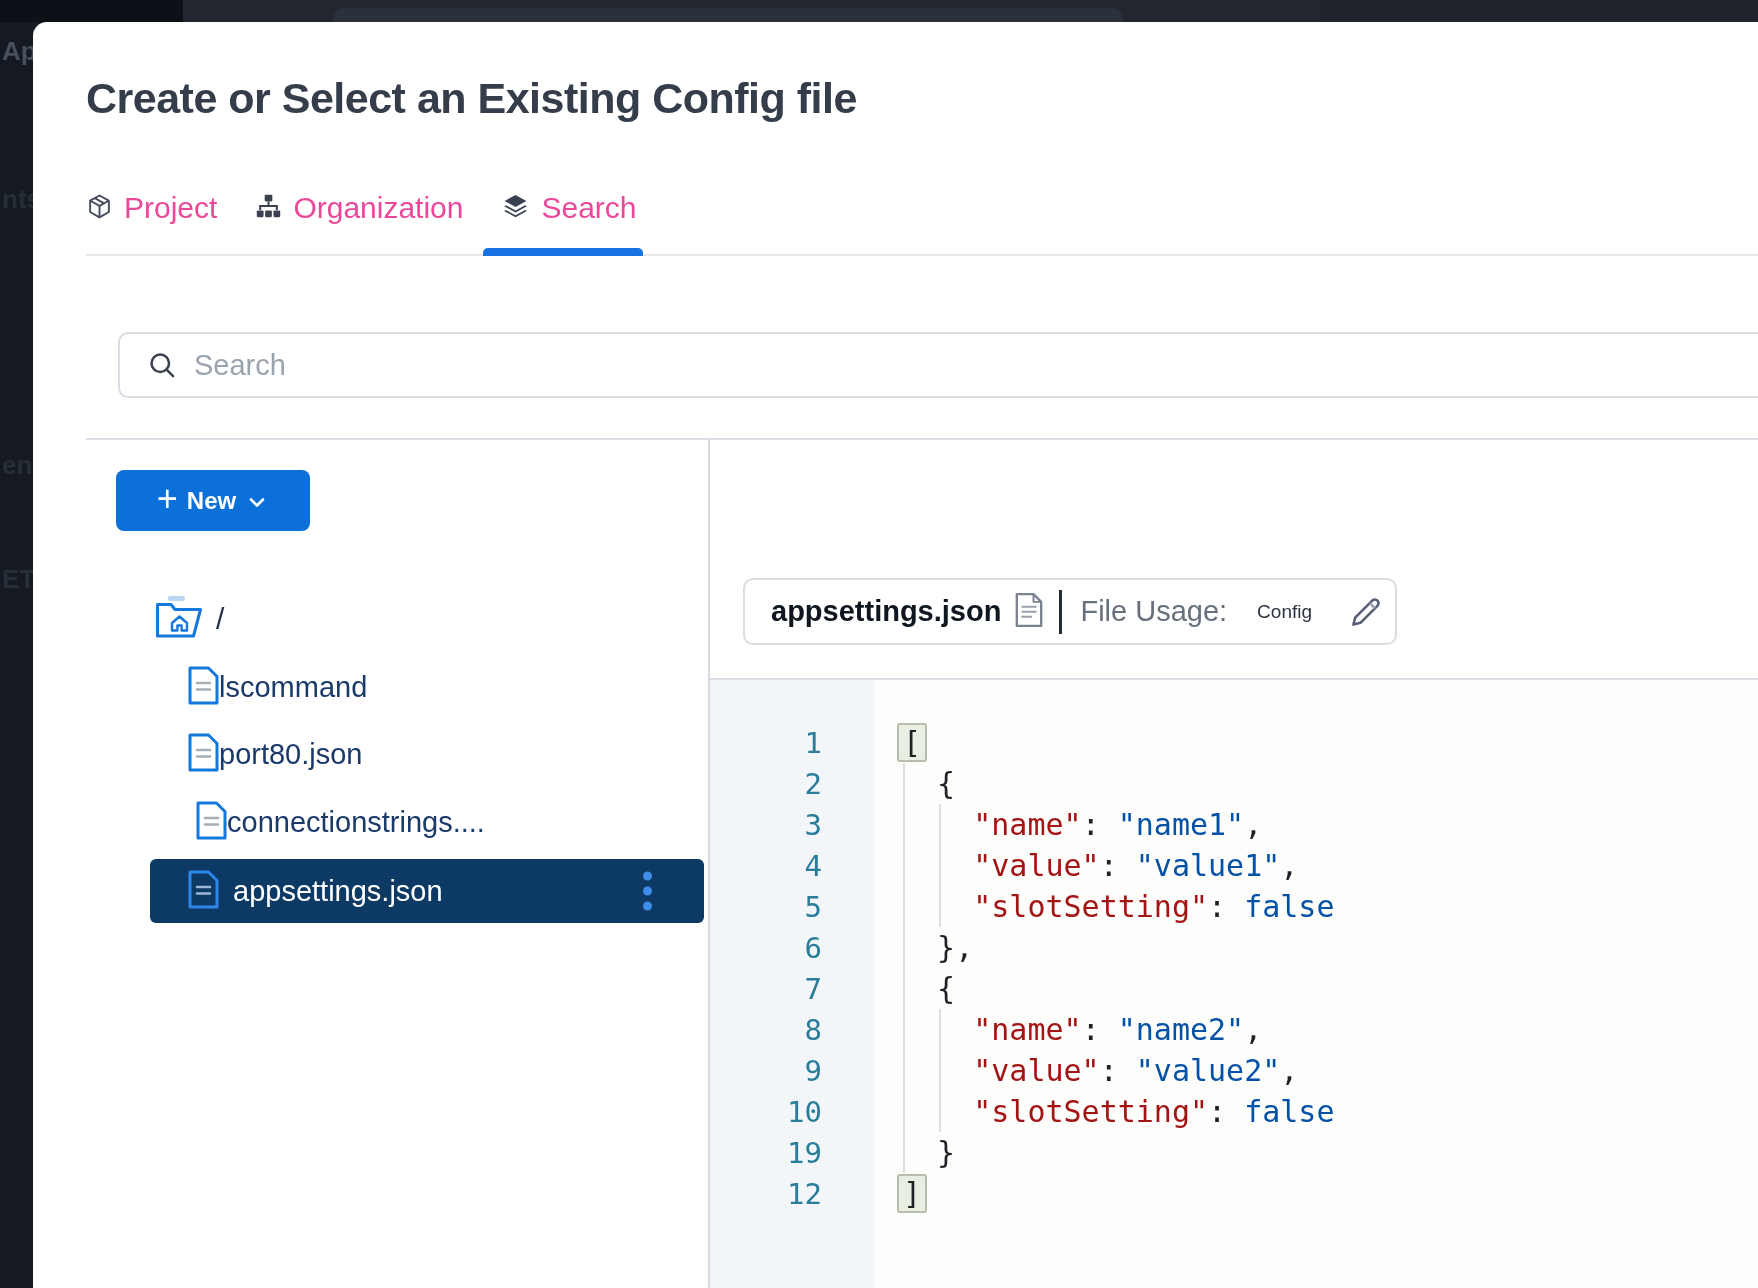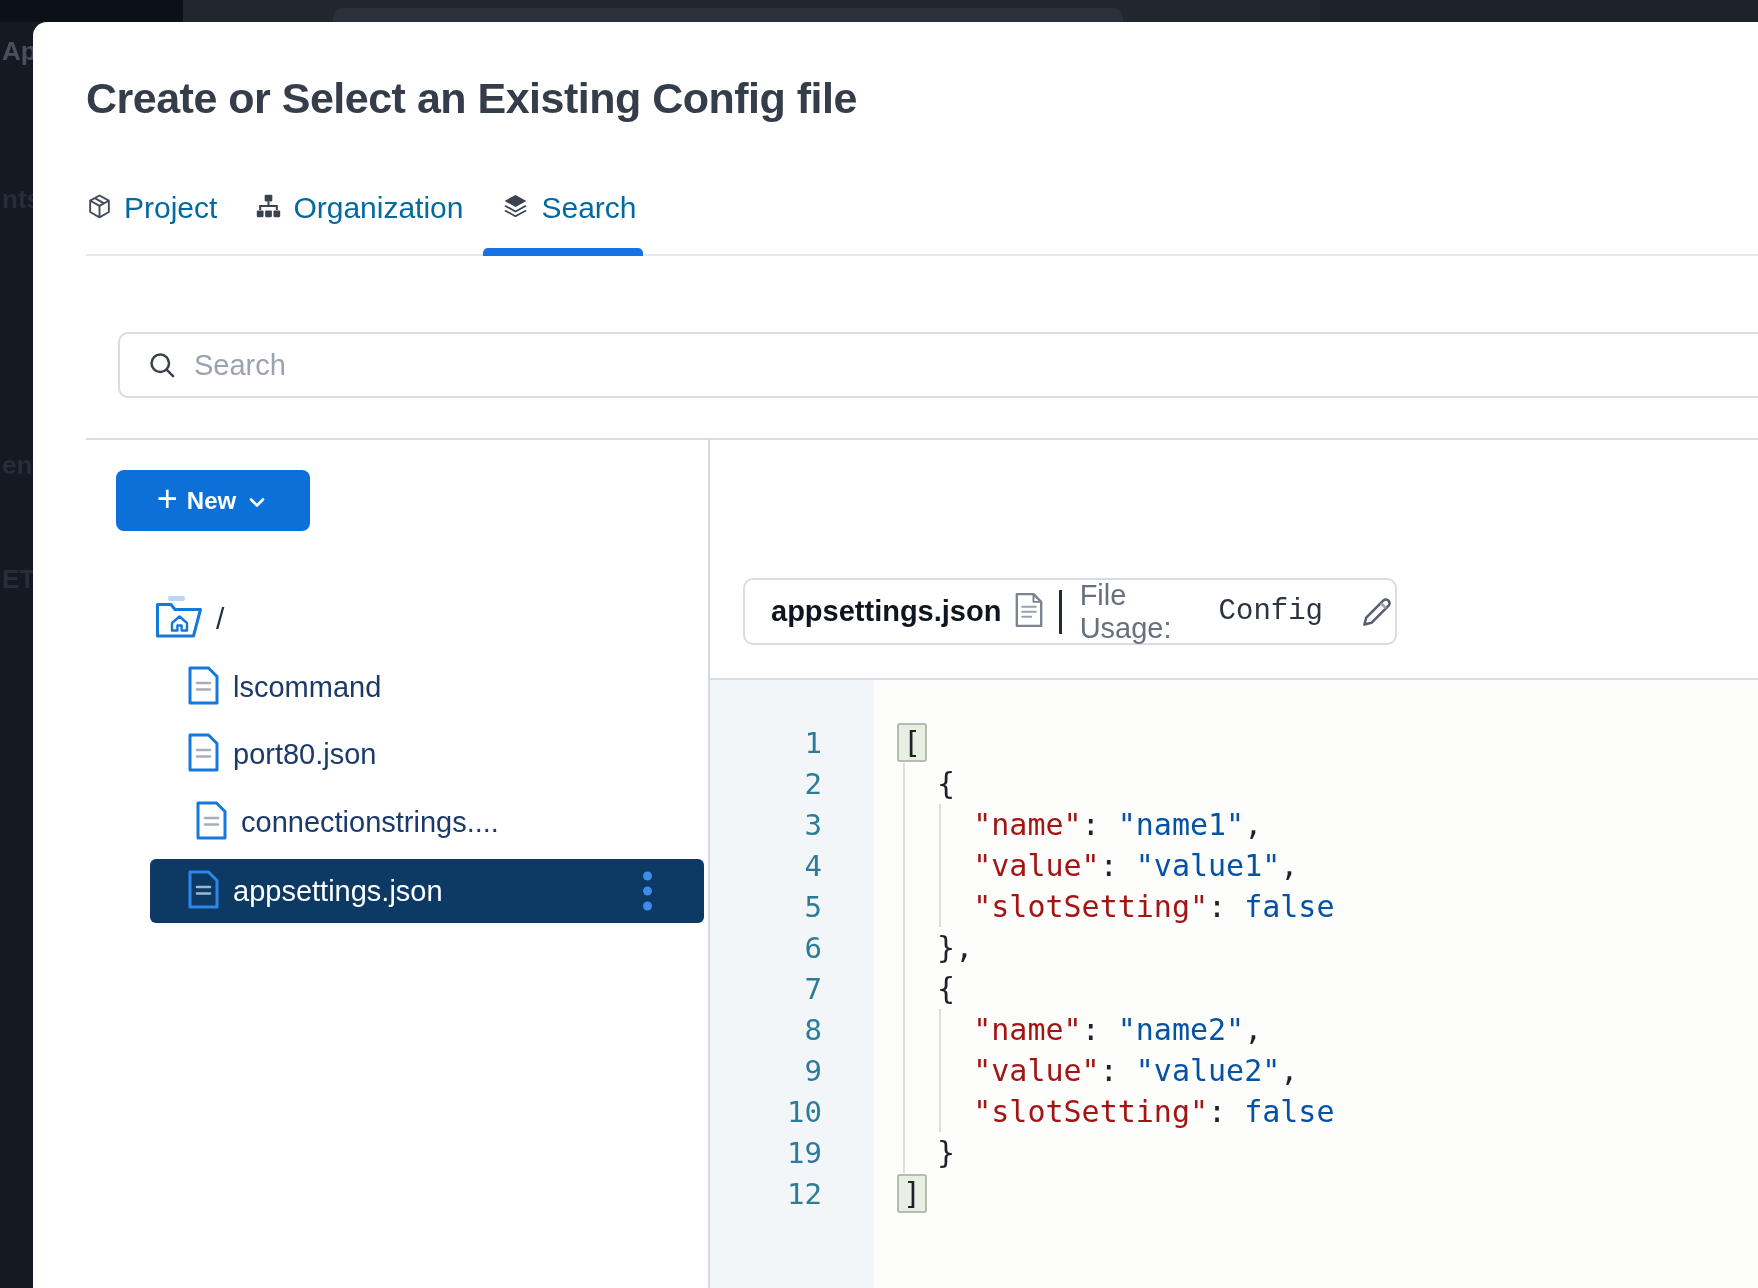--- a/index.html
+++ b/index.html
@@ -21,21 +21,21 @@
   
   .modal{position:absolute;left:33px;top:22px;width:1725px;height:1266px;background:#ffffff;
          border-radius:14px 0 0 0;}
   
 
   .dialog-title{position:absolute;left:53px;top:52px;font-size:43px;font-weight:700;
                 color:#353d4a;letter-spacing:-0.5px;}
 
   .tabs{position:absolute;left:53px;top:158px;height:56px;display:flex;gap:38px;align-items:center;}
   .tab{display:flex;align-items:center;gap:11px;cursor:pointer;}
-  .tab .tab-label{font-size:30px;font-weight:500;color:#0369a1;}
+  .tab .tab-label{font-size:30px;font-weight:500;color:#ec4899;}
   .tabs-border{position:absolute;left:53px;top:232px;width:1672px;height:2px;background:#e6e8ed;}
   .tabs-underline{position:absolute;left:450px;top:226px;width:160px;height:8px;background:#1673e1;
                   border-radius:5px 5px 0 0;}
 
   .searchbox{position:absolute;left:85px;top:310px;width:1650px;height:66px;border:2px solid #d9dce3;
              border-radius:10px;display:flex;align-items:center;background:#fff;box-sizing:border-box;}
   .searchbox svg{margin-left:27px;flex:0 0 auto;}
   .searchbox input{border:none;outline:none;margin-left:15px;font-size:29px;color:#222;width:1200px;
                    font-family:"Liberation Sans",sans-serif;background:transparent;}
   .searchbox input::placeholder{color:#9aa3ae;}
@@ -46,41 +46,41 @@
   
   .btn-new{position:absolute;left:83px;top:448px;width:194px;height:61px;background:#0c70d9;border:none;
            border-radius:8px;color:#fff;display:flex;align-items:center;justify-content:center;gap:9px;
            cursor:pointer;font-family:"Liberation Sans",sans-serif;}
   .btn-new .plus{font-size:36px;font-weight:400;line-height:1;margin-top:-3px;}
   .btn-new .lbl{font-size:24px;font-weight:700;}
 
   .tree-row{position:absolute;display:flex;align-items:center;}
   .row-root{left:122px;top:574px;height:46px;gap:13px;}
   .row-root .root-label{font-size:30px;font-weight:500;color:#223048;}
-  .row-file{left:155px;height:46px;gap:14px;cursor:pointer;}
+  .row-file{left:155px;height:46px;gap:0;cursor:pointer;}
   .row-file .file-label{font-size:29px;font-weight:500;color:#1b3a6a;}
   .row-file-0{top:642px;} .row-file-1{top:709px;} .row-file-2{top:777px;padding-left:8px;}
 
   .row-selected{position:absolute;left:117px;top:837px;width:554px;height:64px;background:#0d3a64;
                 border-radius:6px;display:flex;align-items:center;gap:14px;padding-left:38px;
                 box-sizing:border-box;cursor:pointer;}
   .row-selected .file-label{font-size:29px;font-weight:500;color:#ffffff;}
   .dots{position:absolute;right:48px;top:50%;transform:translateY(-50%);display:flex;flex-direction:column;
         gap:6px;cursor:pointer;padding:4px;}
   .dots i{width:9px;height:9px;border-radius:50%;background:#3f8de9;display:block;}
 
   
   .path-title{position:absolute;left:710px;top:455px;font-size:31px;font-weight:700;color:#0f6fd8;}
   .fileinfo{position:absolute;left:710px;top:556px;width:654px;height:67px;border:2px solid #d9dce3;
             border-radius:10px;display:flex;align-items:center;box-sizing:border-box;background:#fff;}
   .fileinfo .fname{margin-left:26px;font-size:29px;font-weight:700;color:#10161f;}
   .fileinfo .doc-ic{margin-left:14px;}
   .fileinfo .vbar{margin-left:16px;width:3px;height:44px;background:#232b39;}
   .fileinfo .usage-label{margin-left:18px;font-size:29px;color:#68707e;}
-  .fileinfo .usage-value{margin-left:30px;font-size:29px;color:#2c3441;font-family:Liberation Mono, monospace;}
+  .fileinfo .usage-value{margin-left:30px;font-size:19px;color:#2c3441;}
   .fileinfo .pencil{margin-left:36px;cursor:pointer;display:flex;}
 
   .code-area{position:absolute;left:677px;top:656px;width:1081px;height:610px;border-top:2px solid #dadde3;
              background:#fdfdfc;}
   .gutter-bg{position:absolute;left:0;top:0;width:164px;height:608px;background:#f3f6f9;}
   .guide{position:absolute;width:2px;background:#dcdee1;}
   .guide-l0{left:193px;top:83px;height:410px;}
   .guide-l1a{left:229px;top:124px;height:123px;}
   .guide-l1b{left:229px;top:329px;height:123px;}
   .code-rows{position:absolute;left:0;top:42px;width:100%;}

